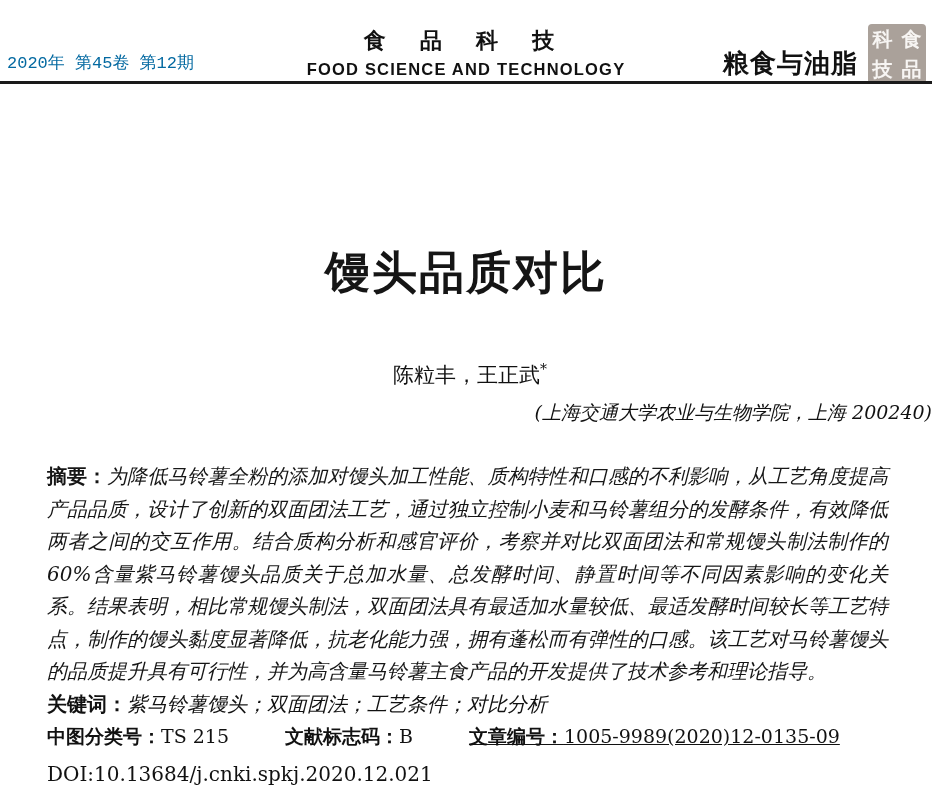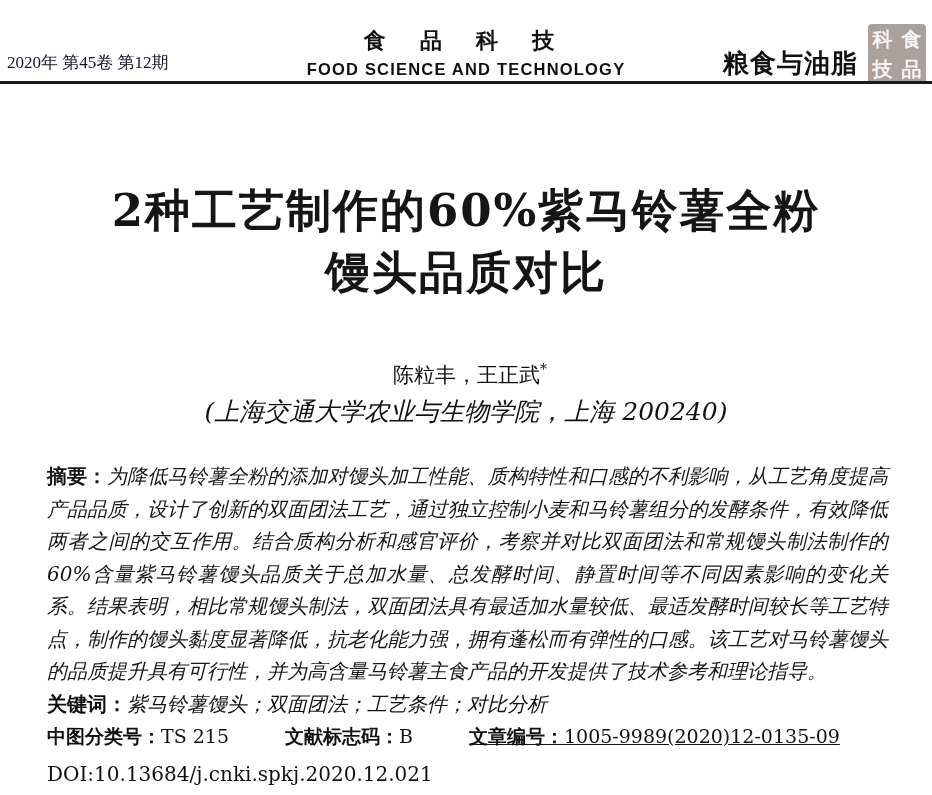--- a/index.html
+++ b/index.html
@@ -10,22 +10,22 @@
     background: #ffffff;
     color: #111111;
     font-family: "Liberation Sans", sans-serif;
     overflow: hidden;
   }
 
   
   .masthead { position: relative; height: 84px; }
   .issue-info {
     position: absolute; left: 7px; bottom: 10px;
-    font-size: 17px; color: #0f172a;
-    font-family: Liberation Serif, serif;
+    font-size: 17px; color: #0369a1;
+    font-family: Liberation Mono, monospace;
   }
   .j-center {
     position: absolute; left: 0; right: 0; top: 26px;
     text-align: center;
   }
   .j-name-cn {
     font-size: 22px; font-weight: bold; letter-spacing: 14px;
     font-family: "Liberation Sans", sans-serif;
   }
   .j-name-en {
@@ -74,22 +74,22 @@
   .authors {
     margin-top: 50px;
     text-align: center;
     font-size: 21px; line-height: 30px;
     font-family: "DejaVu Serif", "Liberation Serif", serif;
     margin-left: 8px;
   }
   .authors sup { font-size: 14px; }
   .affiliation {
     margin-top: 7px;
-    text-align: center;
-    font-size: 25px; line-height: 30px;
+    text-align: right;
+    font-size: 19px; line-height: 30px;
     font-style: italic;
     font-family: "DejaVu Serif", "Liberation Serif", serif;
   }
 
   
   .abs-block {
     margin: 33px 44px 0 47px;
     font-size: 20px;
     line-height: 32.5px;
     text-align: justify;
@@ -144,21 +144,21 @@
         <span>科</span>
         <span>品</span>
         <span>技</span>
       </div>
     </div>
 
     <div class="rule"></div>
   </div>
 
   <h1 class="title">
-    <span>2种工艺制作的60%紫马铃薯全粉</span><br>
+    <br>
     <span>馒头品质对比</span>
   </h1>
 
   <div class="authors">
     <span>陈粒丰，王正武</span><sup>*</sup>
   </div>
   <div class="affiliation">(上海交通大学农业与生物学院，上海 200240)</div>
 
   <p class="abs-block"><span class="lbl">摘要：</span><span class="kai">为降低马铃薯全粉的添加对馒头加工性能、质构特性和口感的不利影响，从工艺角度提高产品品质，设计了创新的双面团法工艺，通过独立控制小麦和马铃薯组分的发酵条件，有效降低两者之间的交互作用。结合质构分析和感官评价，考察并对比双面团法和常规馒头制法制作的60%含量紫马铃薯馒头品质关于总加水量、总发酵时间、静置时间等不同因素影响的变化关系。结果表明，相比常规馒头制法，双面团法具有最适加水量较低、最适发酵时间较长等工艺特点，制作的馒头黏度显著降低，抗老化能力强，拥有蓬松而有弹性的口感。该工艺对马铃薯馒头的品质提升具有可行性，并为高含量马铃薯主食产品的开发提供了技术参考和理论指导。</span></p>
 

